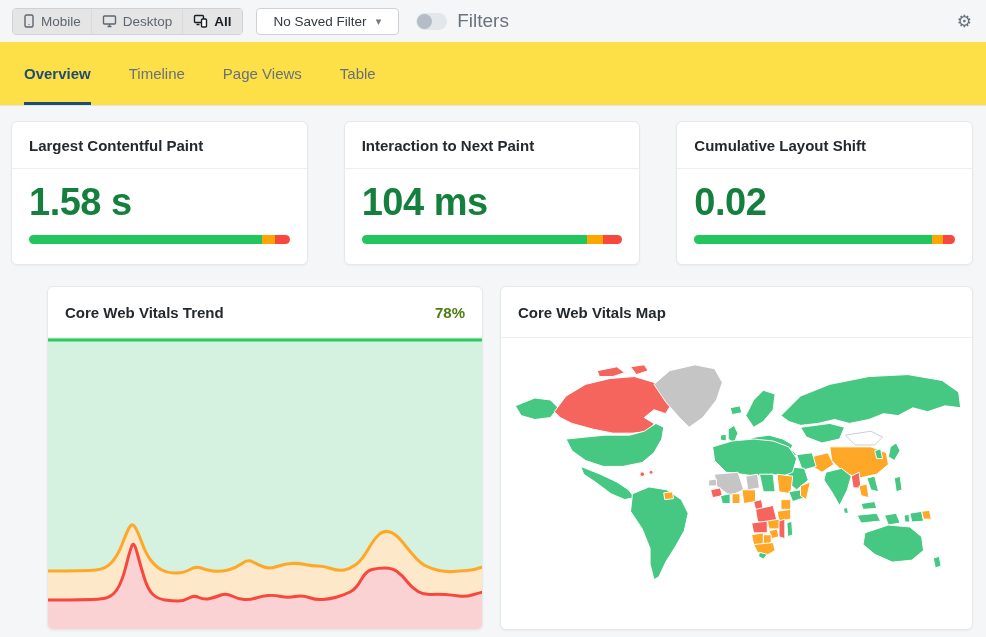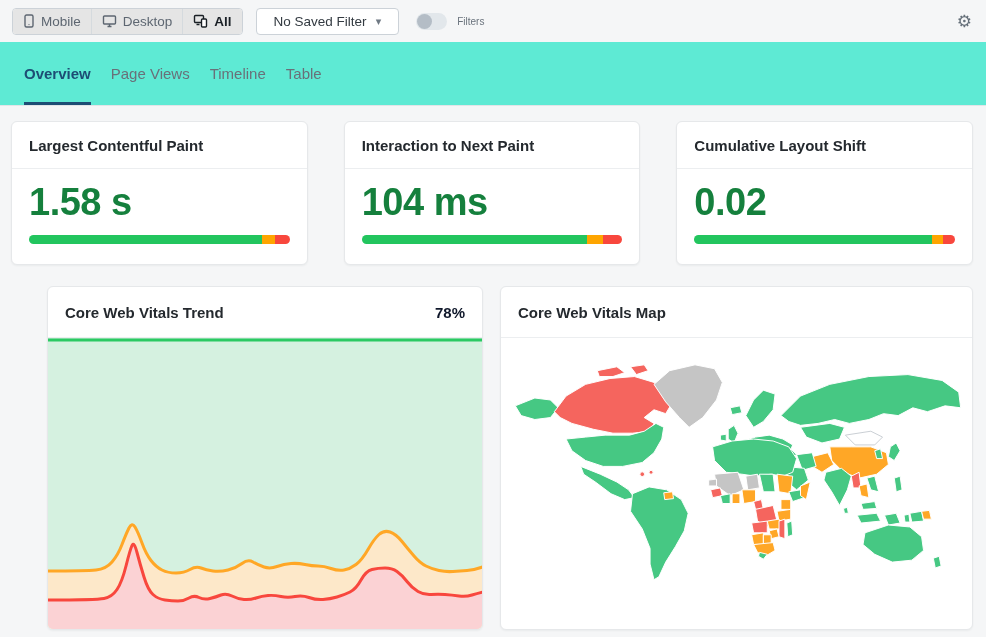--- a/index.html
+++ b/index.html
@@ -13,47 +13,47 @@
     background:#e5e5e5; border:none; border-right:1px solid #d5dade; cursor:pointer; font-family:inherit; }
   .seg-btn:last-child { border-right:none; }
   .seg-btn.active { color:#1a2026; font-weight:bold; }
   .seg-btn svg { display:block; }
   .dropdown-btn { margin-left:13px; height:27px; display:flex; align-items:center; gap:9px; padding:0 17px;
     border:1px solid #ccd2d8; border-radius:4px; background:#fff; font-size:13.5px; color:#333a41;
     cursor:pointer; font-family:inherit; }
   .dropdown-btn .caret { color:#707a84; font-size:11px; }
   .toggle { margin-left:17px; width:31px; height:17px; border-radius:9px; background:#e2e7eb; position:relative; cursor:pointer; }
   .toggle .knob { position:absolute; left:1px; top:1px; width:15px; height:15px; border-radius:50%; background:#b4bdc6; }
-  .toggle-label { margin-left:10px; font-size:10px; color:#6a737d; }
+  .toggle-label { margin-left:10px; font-size:19px; color:#6a737d; }
   .gear { margin-left:auto; color:#66707a; font-size:17px; line-height:1; cursor:pointer; }
 
   
-  .tabbar { height:64px; background:#5eead4; border-bottom:1px solid #e2e5e8; display:flex; align-items:stretch;
-    gap:20px; padding:0 24px; }
+  .tabbar { height:64px; background:#fde047; border-bottom:1px solid #e2e5e8; display:flex; align-items:stretch;
+    gap:38px; padding:0 24px; }
   .tab { display:flex; align-items:center; font-size:15px; color:#697079; cursor:pointer;
     border-bottom:3px solid transparent; padding-top:3px; }
   .tab.active { color:#1d4d74; font-weight:bold; border-bottom-color:#1d4d74; }
 
   
   .content { padding:15px 13px 0 11px; }
   .metrics-row { display:flex; gap:36px; margin-bottom:21px; }
   .card { background:#fff; border:1px solid #e6e8ea; border-radius:6px; box-shadow:0 1px 2px rgba(20,30,40,.05); }
   .metric-card { flex:1; height:144px; }
   .card-header { display:flex; align-items:center; justify-content:space-between;
     padding:0 17px; height:47px; border-bottom:1px solid #ecEEf0; border-bottom:1px solid #eceef0;
     font-size:15px; font-weight:bold; color:#24292e; }
   .metric-value { margin:11px 17px 0; font-size:38px; font-weight:bold; color:#15803d; letter-spacing:-.5px; line-height:44px; }
   .metric-bar { display:flex; height:9px; border-radius:5px; overflow:hidden; margin:11px 17px 0; }
   .metric-bar div { height:100%; }
 
   .charts-row { display:flex; gap:17px; }
   .trend-card { width:436px; overflow:hidden;margin-left:36px; }
   .map-card { flex:1; overflow:hidden; }
   .charts-row .card-header { height:51px; }
-  .badge-green { color:#0f172a; font-weight:bold; font-size:15px; }
+  .badge-green { color:#4d7c0f; font-weight:bold; font-size:15px; }
   .chart-body { height:291px; }
   .chart-body svg { display:block; }
   .map-body { height:290px; display:flex; align-items:center; justify-content:center; }
 </style>
 </head>
 <body>
 
 <div class="toolbar">
   <div class="seg-group">
     <button class="seg-btn">
@@ -94,22 +94,22 @@
   <div class="toggle">
       <div class="knob"></div>
     </div>
   <span class="toggle-label">Filters</span>
 
   <span class="gear">⚙</span>
 </div>
 
 <div class="tabbar">
   <div class="tab active">Overview</div>
+  <div class="tab">Timeline</div>
   <div class="tab">Page Views</div>
-  <div class="tab">Timeline</div>
   <div class="tab">Table</div>
 </div>
 
 <div class="content">
 
   <div class="metrics-row">
     <div class="card metric-card">
       <div class="card-header">Largest Contentful Paint</div>
       <div class="metric-value">1.58 s</div>
       <div class="metric-bar">

